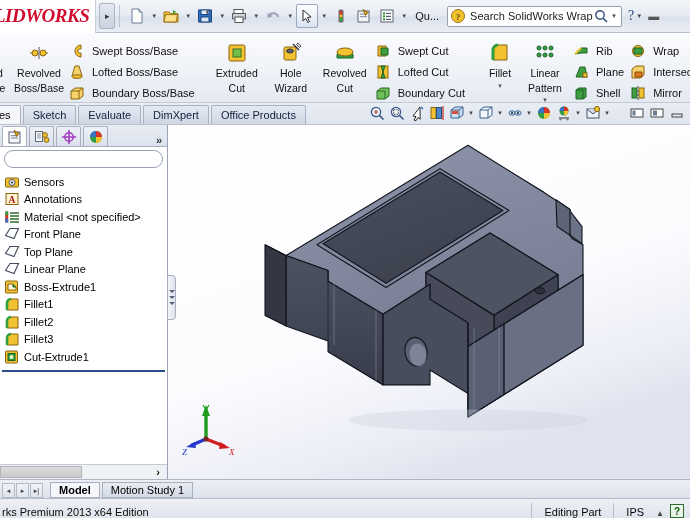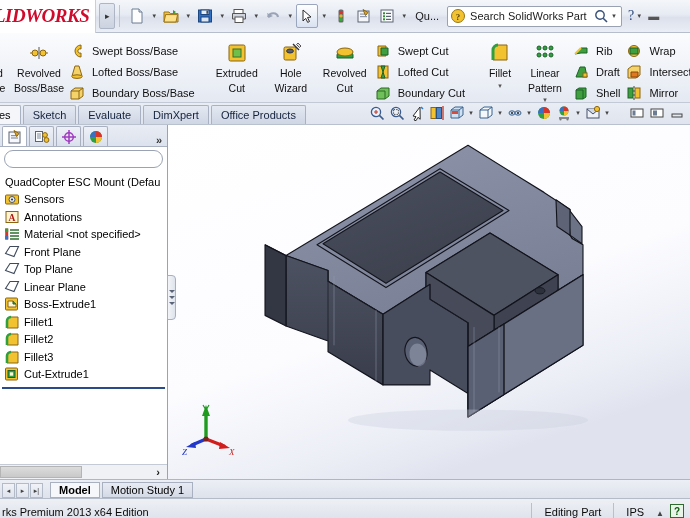--- a/index.html
+++ b/index.html
@@ -412,21 +412,21 @@
       <div class="tb-caret">▾</div>
     </div>
 
     <div class="qu-label">Qu...</div>
 
     <div class="search-box">
       <svg class="ic ic16" viewBox="0 0 16 16">
           <circle cx="8" cy="8" r="6.5" fill="#f2c230" stroke="#9a7415"></circle>
           <text x="8" y="11.6" font-size="9" font-weight="bold" text-anchor="middle" fill="#5c4308" font-family="Liberation Serif, serif">?</text>
         </svg>
-      <span class="ph">Search SolidWorks Part</span>
+      <span class="ph">Search SolidWorks Wrap</span>
       <svg class="ic ic16" viewBox="0 0 16 16">
           <circle cx="7" cy="7" r="4.2" fill="none" stroke="#36507a" stroke-width="1.4"></circle>
           <path d="M10.2 10.2L14 14" stroke="#36507a" stroke-width="1.6"></path>
         </svg>
       <span class="tb-caret">▾</span>
     </div>
 
     <span class="help-q" style="margin-left:6px">?</span>
     <span class="tb-caret">▾</span>
     <span style="margin-left:4px;color:#555">▬</span>
@@ -560,21 +560,21 @@
               <path d="M2 11l6-6h6v5H8z" fill="#3f9f3f" stroke="#1d6328"></path>
               <path d="M2 11l6-6" stroke="#f2c230" stroke-width="2"></path>
             </svg>
           <span class="lbl">Rib</span>
         </div>
         <div class="small-cmd">
           <svg class="ic ic16" viewBox="0 0 16 16">
               <path d="M3 13L7 3h5l2 10z" fill="#3f9f3f" stroke="#1d6328"></path>
               <rect x="10" y="9" width="4" height="4" fill="#f2c230" stroke="#8a6512"></rect>
             </svg>
-          <span class="lbl">Draft</span>
+          <span class="lbl">Plane</span>
         </div>
         <div class="small-cmd">
           <svg class="ic ic16" viewBox="0 0 16 16">
               <path d="M3 5l3-2h7v9l-3 2H3z" fill="#3f9f3f" stroke="#1d6328"></path>
               <path d="M3 5h7v9" fill="none" stroke="#1d6328"></path>
             </svg>
           <span class="lbl">Shell</span>
         </div>
       </div>
       <div class="small-col">
@@ -759,23 +759,20 @@
               <path d="M8 8h6a6 6 0 0 1-6 6z" fill="#f2c230"></path>
               <path d="M2 8a6 6 0 0 1 6-6v6z" fill="#3a6fc4"></path>
             </svg>
         </div>
         <div class="fm-more">»</div>
       </div>
 
       <div class="fm-filter"></div>
 
       <div class="tree">
-        <div class="tnode troot">
-          <span>QuadCopter ESC Mount  (Defau</span>
-        </div>
 
         <div class="tnode">
           <svg class="ic ic16" viewBox="0 0 16 16">
               <rect x="1.5" y="4" width="13" height="9" rx="1" fill="#f2c230" stroke="#8a6512"></rect>
               <circle cx="8" cy="8.5" r="3" fill="#e8edf5" stroke="#4a5568"></circle>
               <circle cx="8" cy="8.5" r="1.1" fill="#3a3f4a"></circle>
             </svg>
           <span class="tlbl">Sensors</span>
         </div>
         <div class="tnode">

